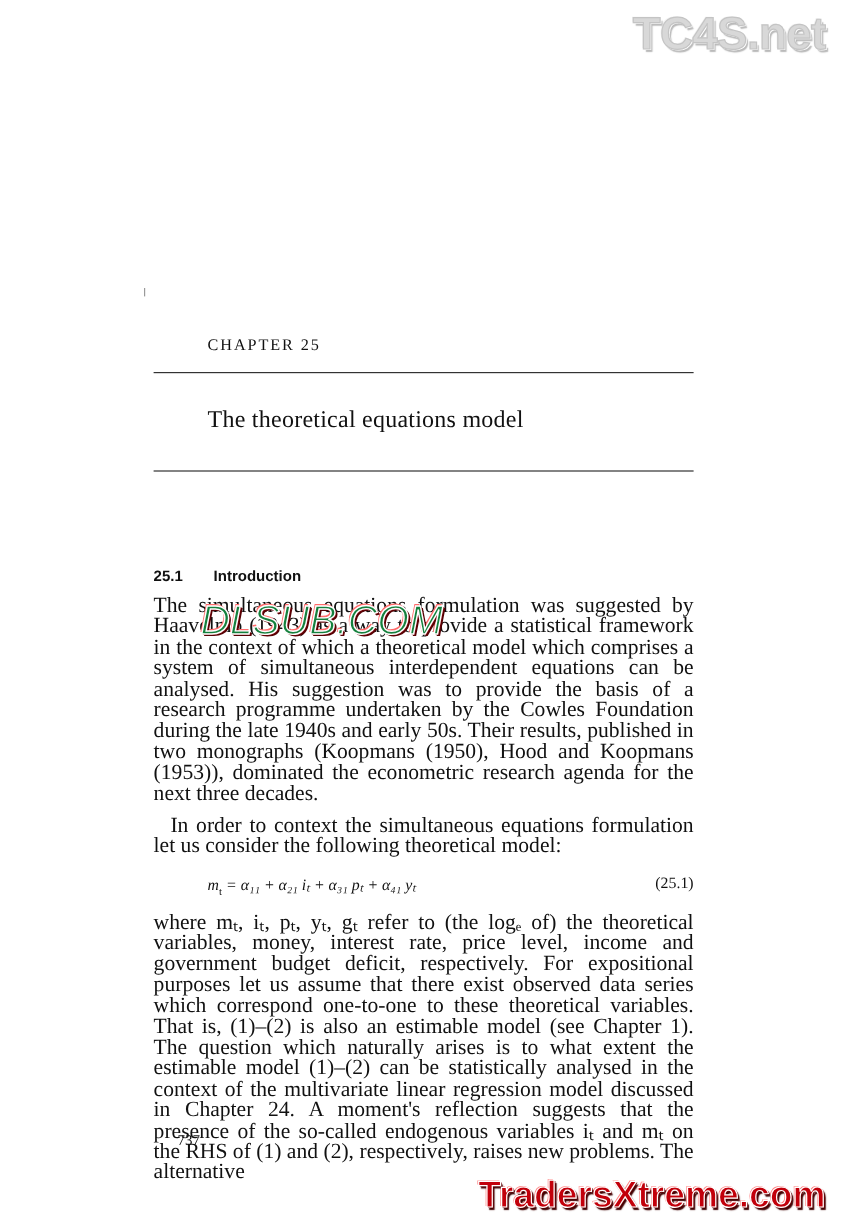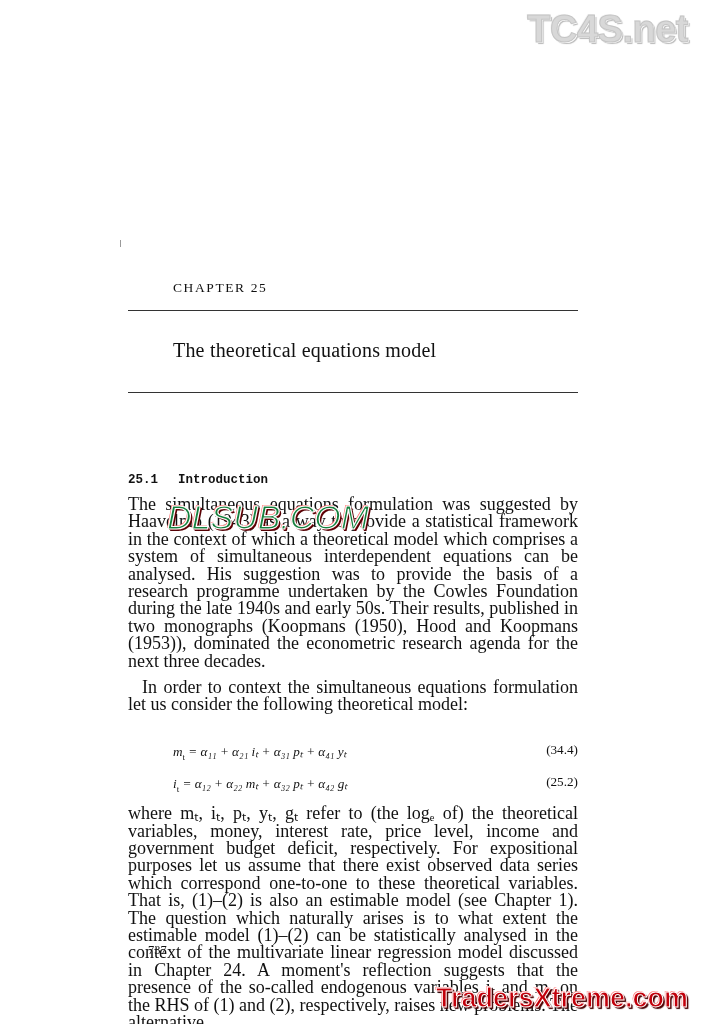--- a/index.html
+++ b/index.html
@@ -49,21 +49,21 @@
      -1px -1px 0 #ff6b6b;
     -webkit-text-stroke: 1.2px #ffffff;
     user-select: none;
   }
   .wm-bottom {
     position: absolute;
     bottom: 10px;
     right: 28px;
     font-family: "Liberation Sans", sans-serif;
     font-weight: bold;
-    font-size: 27px;
+    font-size: 31px;
     color: #c2000b;
     text-shadow:
       1px 1px 0 #6d0004,
       2px 2px 1px #400002,
      -1px -1px 0 #ff8080;
     -webkit-text-stroke: 1px #ffffff;
     user-select: none;
     margin-top: 24px;
   }
 
@@ -96,35 +96,35 @@
     font-size: 20px;
     font-weight: normal;
     margin: 0 0 0 45px;
     letter-spacing: 0.2px;
   }
 
   .section-head {
     margin-top: 80px;
     font-size: 12.5px;
     font-weight: bold;
-    font-family: Liberation Mono, monospace;
+    font-family: Liberation Sans, sans-serif;
   }
   .section-head .num { display: inline-block; width: 50px; }
 
   p.body {
     font-size: 18px;
     line-height: 17.4px;
     text-align: justify;
     margin: 9px 0 0 0;
     hyphens: none;
   }
   p.body.indent { text-indent: 14px; }
 
   .eq-block {
-    margin: 28px 0 4px 0;
+    margin: 14px 0 4px 0;
     font-size: 13.2px;
   }
   .eq-row {
     position: relative;
     margin: 0 0 12px 0;
     padding-left: 45px;
     font-family: "Liberation Serif", serif;
     font-style: italic;
   }
   .eq-row .eqnum {
@@ -171,25 +171,21 @@
       <span class="num">25.1</span><span>Introduction</span>
     </div>
 
     <p class="body">The simultaneous equations formulation was suggested by Haavelmo (1943) as a way to provide a statistical framework in the context of which a theoretical model which comprises a system of simultaneous interdependent equations can be analysed. His suggestion was to provide the basis of a research programme undertaken by the Cowles Foundation during the late 1940s and early 50s. Their results, published in two monographs (Koopmans (1950), Hood and Koopmans (1953)), dominated the econometric research agenda for the next three decades.</p>
 
     <p class="body indent">In order to context the simultaneous equations formulation let us consider the following theoretical model:</p>
 
     <div class="eq-block">
       <div class="eq-row">
         <span><span class="var">m</span><sub>t</sub> <span>= α₁₁ + α₂₁ iₜ + α₃₁ pₜ + α₄₁ yₜ</span></span>
-        <span class="eqnum">(34.4)</span>
-      </div>
-      <div class="eq-row">
-        <span><span class="var">i</span><sub>t</sub> <span>= α₁₂ + α₂₂ mₜ + α₃₂ pₜ + α₄₂ gₜ</span></span>
-        <span class="eqnum">(25.2)</span>
+        <span class="eqnum">(25.1)</span>
       </div>
     </div>
 
     <p class="body">where mₜ, iₜ, pₜ, yₜ, gₜ refer to (the logₑ of) the theoretical variables, money, interest rate, price level, income and government budget deficit, respectively. For expositional purposes let us assume that there exist observed data series which correspond one-to-one to these theoretical variables. That is, (1)–(2) is also an estimable model (see Chapter 1). The question which naturally arises is to what extent the estimable model (1)–(2) can be statistically analysed in the context of the multivariate linear regression model discussed in Chapter 24. A moment's reflection suggests that the presence of the so-called endogenous variables iₜ and mₜ on the RHS of (1) and (2), respectively, raises new problems. The alternative</p>
 
   </div>
 
   <div class="page-num">737</div>
 
 </div>

